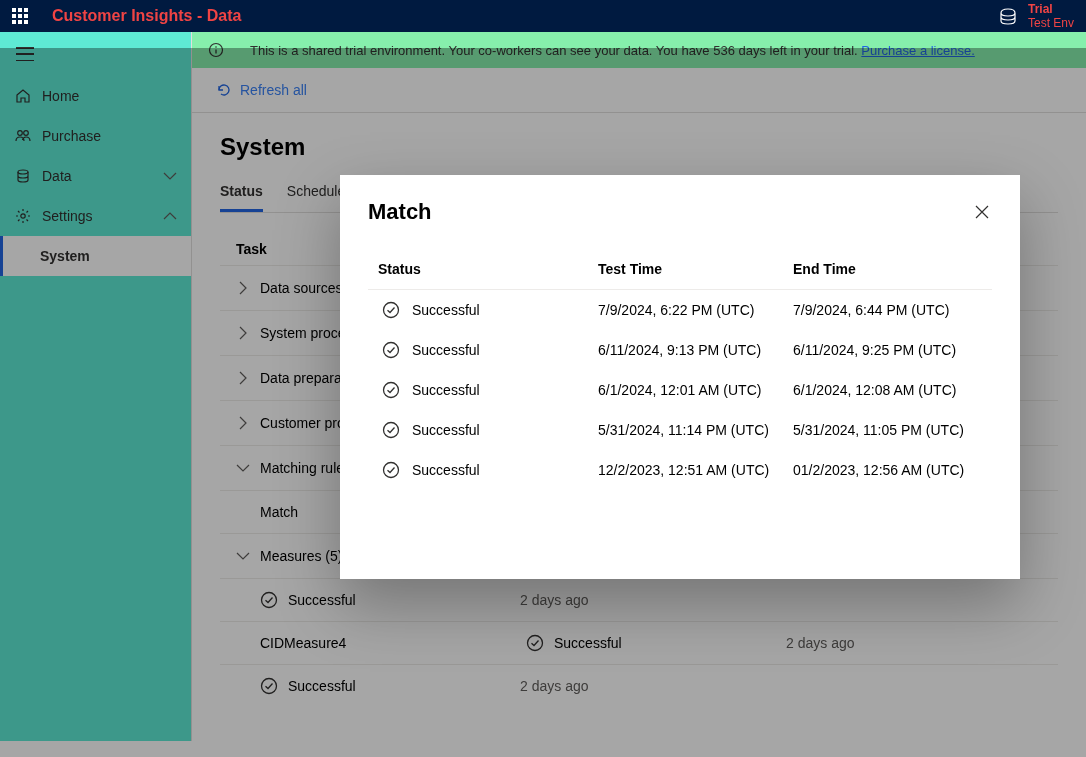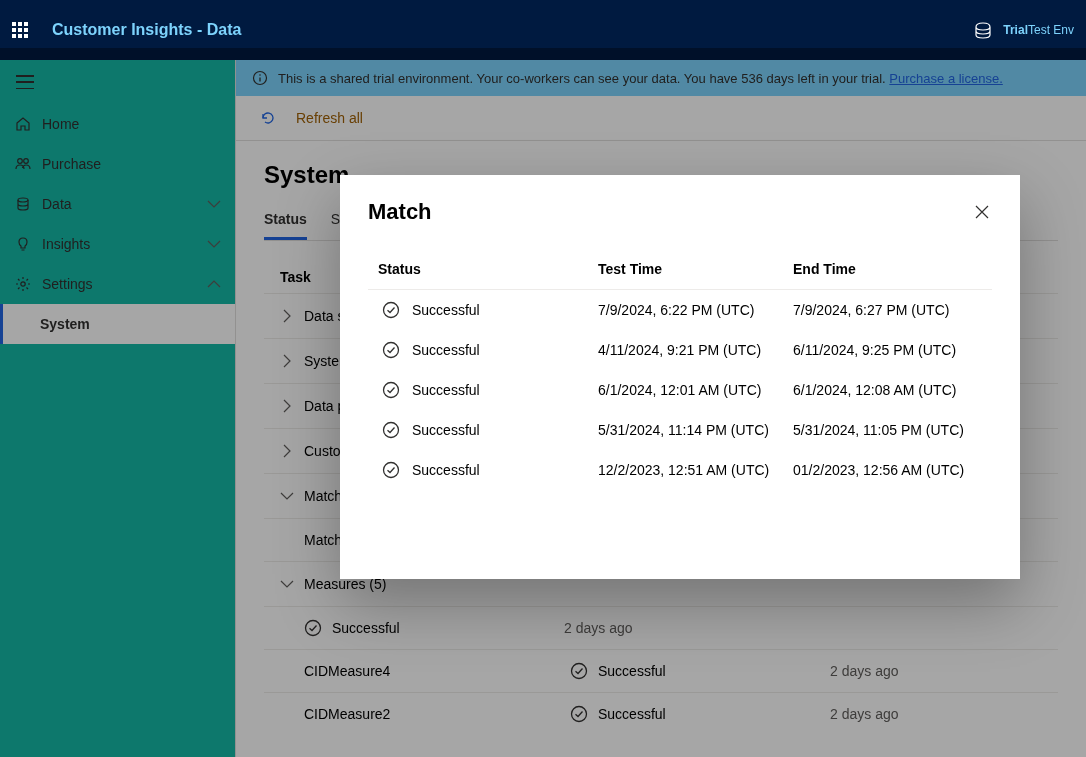--- a/index.html
+++ b/index.html
@@ -1,49 +1,49 @@
 <!DOCTYPE html>
 <html><head>
   <meta charset="utf-8">
   <style>
     * { box-sizing: border-box; margin: 0; padding: 0; font-family: "Segoe UI", -apple-system, sans-serif; }
     body { width: 1086px; height: 757px; overflow: hidden; background: #fff; position: relative; }
     
     
-    .topbar { height: 60px; background: #001a40; color: #7dd3fc; display: flex; align-items: center; padding: 0 12px; }
+    .topbar { height: 32px; background: #001a40; color: #ef4444; display: flex; align-items: center; padding: 0 12px; }
     .waffle { display: grid; grid-template-columns: repeat(3,4px); grid-template-rows: repeat(3,4px); gap: 2px; margin-right: 24px; cursor: pointer; }
     .waffle span { background: #fff; width: 4px; height: 4px; }
     .app-title { font-size: 16px; font-weight: 600; flex: 1; }
     .env-area { display: flex; align-items: center; gap: 10px; }
     .env-icon { width: 20px; height: 18px; }
-    .env-text { display: flex; flex-direction: row; font-size: 12px; line-height: 1.2; }
+    .env-text { display: flex; flex-direction: column; font-size: 12px; line-height: 1.2; }
     .env-type { font-weight: 600; }
     
     
     .content { display: flex; height: calc(757px - 48px); }
     
     
-    .sidebar { width: 236px; background: #14b8a6; border-right: 1px solid #e1dfdd; }
+    .sidebar { width: 192px; background: #5eead4; border-right: 1px solid #e1dfdd; }
     .hamburger { height: 44px; display: flex; align-items: center; padding: 0 16px; cursor: pointer; }
     .hamburger-lines { width: 18px; height: 14px; display: flex; flex-direction: column; justify-content: space-between; }
     .hamburger-lines span { height: 1.5px; background: #323130; }
     .nav { list-style: none; }
     .nav-item { height: 40px; display: flex; align-items: center; padding: 0 14px; cursor: pointer; font-size: 14px; color: #323130; position: relative; }
     .nav-item.indent { padding-left: 40px; }
     .nav-item .nav-icon { width: 18px; margin-right: 10px; display: flex; align-items: center; justify-content: center; }
     .nav-item .chevron { margin-left: auto; }
     .nav-item.active { background: #fff; font-weight: 600; }
     .nav-item.active::before { content: ""; position: absolute; left: 0; top: 0; bottom: 0; width: 3px; background: #2266e3; }
     
     
     .main { flex: 1; background: #fff; position: relative; display: flex; flex-direction: column; overflow: hidden; }
-    .notice { background: #7dd3fc; padding: 10px 16px; font-size: 13px; color: #323130; display: flex; align-items: center; gap: 10px; }
+    .notice { background: #86efac; padding: 10px 16px; font-size: 13px; color: #323130; display: flex; align-items: center; gap: 26px; }
     .notice a { color: #2266e3; text-decoration: underline; }
     .cmdbar { border-bottom: 1px solid #e1dfdd; padding: 8px 20px; }
-    .cmd-btn { display: inline-flex; align-items: flex-end; gap: 20px; font-size: 14px; color: #a16207; cursor: pointer; padding: 6px 4px; }
+    .cmd-btn { display: inline-flex; align-items: flex-end; gap: 8px; font-size: 14px; color: #3b82f6; cursor: pointer; padding: 6px 4px; }
     .page-body { padding: 20px 28px; overflow-y: auto; flex: 1; }
     .page-title { font-size: 24px; font-weight: 600; margin-bottom: 14px; }
     .tabs { display: flex; gap: 24px; border-bottom: 1px solid #e1dfdd; margin-bottom: 20px; }
     .tab { padding: 8px 0 10px; font-size: 14px; cursor: pointer; color: #323130; }
     .tab.active { font-weight: 600; border-bottom: 3px solid #2266e3; }
     
     
     .col-headers { display: flex; padding: 8px 0 8px 16px; font-weight: 600; font-size: 14px; }
     .col-task { width: 300px; flex: 0 0 300px; }
     .col-status { width: 260px; flex: 0 0 260px; }
@@ -159,33 +159,20 @@
         <span>Data</span>
         <span class="chevron">
             <svg width="14" height="14">
               <use href="#chev-down"></use>
             </svg>
           </span>
       </li>
       <li class="nav-item">
         <span class="nav-icon">
             <svg width="16" height="16" viewBox="0 0 16 16">
-              <path d="M8 2 Q12 2 12 6 Q12 9 10 10 L10 12 L6 12 L6 10 Q4 9 4 6 Q4 2 8 2 Z M6.5 14 L9.5 14" stroke="#323130" stroke-width="1.2" fill="none"></path>
-            </svg>
-          </span>
-        <span>Insights</span>
-        <span class="chevron">
-            <svg width="14" height="14">
-              <use href="#chev-down"></use>
-            </svg>
-          </span>
-      </li>
-      <li class="nav-item">
-        <span class="nav-icon">
-            <svg width="16" height="16" viewBox="0 0 16 16">
               <circle cx="8" cy="8" r="2.2" stroke="#323130" stroke-width="1.2" fill="none"></circle>
               <path d="M8 1 L8 3 M8 13 L8 15 M1 8 L3 8 M13 8 L15 8 M3 3 L4.5 4.5 M11.5 11.5 L13 13 M13 3 L11.5 4.5 M4.5 11.5 L3 13" stroke="#323130" stroke-width="1.2"></path>
             </svg>
           </span>
         <span>Settings</span>
         <span class="chevron">
             <svg width="14" height="14">
               <use href="#chev-up"></use>
             </svg>
           </span>
@@ -300,21 +287,20 @@
             <span class="item-name">CIDMeasure4</span>
             <span class="item-status">
               <svg class="check-circ" width="18" height="18">
                 <use href="#check-circle"></use>
               </svg>
               <span>Successful</span>
             </span>
             <span class="item-end">2 days ago</span>
           </div>
           <div class="item-row">
-            <span class="item-name">CIDMeasure2</span>
             <span class="item-status">
               <svg class="check-circ" width="18" height="18">
                 <use href="#check-circle"></use>
               </svg>
               <span>Successful</span>
             </span>
             <span class="item-end">2 days ago</span>
           </div>
         </div>
 
@@ -341,30 +327,30 @@
     </div>
     <div id="modal-rows">
         <div class="modal-row">
           <span class="m-col-status">
             <svg class="check-circ" width="18" height="18">
               <use href="#check-circle"></use>
             </svg>
             <span>Successful</span>
           </span>
           <span class="m-col-start">7/9/2024, 6:22 PM (UTC)</span>
-          <span class="m-col-end">7/9/2024, 6:27 PM (UTC)</span>
-        </div>
-        <div class="modal-row">
-          <span class="m-col-status">
-            <svg class="check-circ" width="18" height="18">
-              <use href="#check-circle"></use>
-            </svg>
-            <span>Successful</span>
-          </span>
-          <span class="m-col-start">4/11/2024, 9:21 PM (UTC)</span>
+          <span class="m-col-end">7/9/2024, 6:44 PM (UTC)</span>
+        </div>
+        <div class="modal-row">
+          <span class="m-col-status">
+            <svg class="check-circ" width="18" height="18">
+              <use href="#check-circle"></use>
+            </svg>
+            <span>Successful</span>
+          </span>
+          <span class="m-col-start">6/11/2024, 9:13 PM (UTC)</span>
           <span class="m-col-end">6/11/2024, 9:25 PM (UTC)</span>
         </div>
         <div class="modal-row">
           <span class="m-col-status">
             <svg class="check-circ" width="18" height="18">
               <use href="#check-circle"></use>
             </svg>
             <span>Successful</span>
           </span>
           <span class="m-col-start">6/1/2024, 12:01 AM (UTC)</span>

